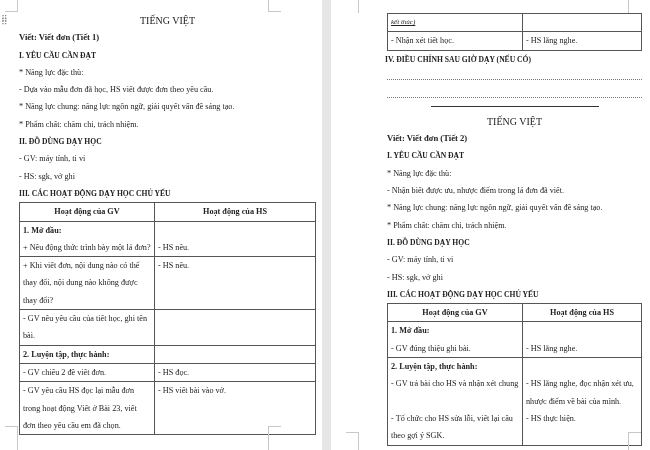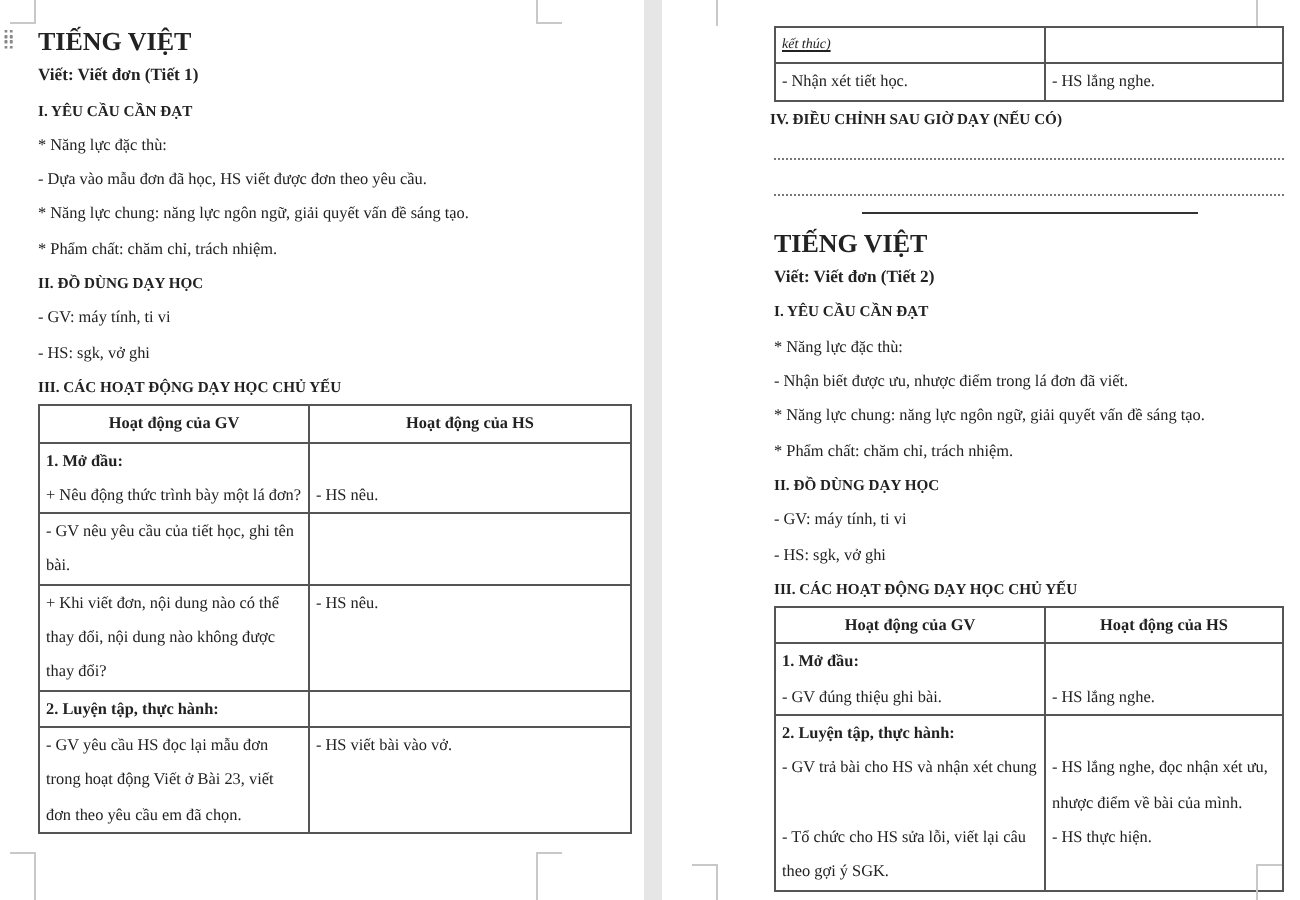--- a/index.html
+++ b/index.html
@@ -9,21 +9,21 @@
     font-family:"Liberation Serif", serif; color:#222;
   }
   .page { position:absolute; top:0; height:450px; background:#fff; overflow:hidden; }
   #page-left { left:0; width:322px; }
   #page-right { left:331px; width:319px; }
   .gutter { position:absolute; left:322px; top:0; width:9px; height:450px; background:#e6e6e6; }
   .corner { position:absolute; border-color:#c8c8c8; border-style:solid; width:12px; height:12px; }
   .drag-handle { position:absolute; left:1px; top:18px; width:8px; height:10px; color:#888; font-size:9px; line-height:3px; letter-spacing:-1px; }
   .content { position:absolute; left:19px; width:297px; font-size:8.2px; line-height:17.3px; }
   #page-right .content { left:56px; width:255px; }
-  .title { text-align:left; font-weight:bold; font-size:13px; }
+  .title { text-align:center; font-weight:normal; font-size:10px; }
   .subtitle { text-align:left; font-weight:bold; font-size:8.6px; }
   .heading { font-weight:bold; font-size:7.6px; }
   .line { white-space:nowrap; }
   table { border-collapse:collapse; width:100%; table-layout:fixed; }
   td, th { border:1px solid #555; vertical-align:top; padding:0 3px; font-size:8.2px; line-height:17.3px; font-weight:normal; text-align:left; }
   th { font-weight:bold; text-align:center; }
   td.b { font-weight:bold; }
   td.i { font-style:italic;text-decoration:underline; }
   .dots { border-bottom:1px dotted #777; height:11px; margin-bottom:6px; }
   .sep { width:168px; margin:8px auto 6px; border-top:1px solid #333; }
@@ -63,30 +63,34 @@
         <td style="padding:0 3px;">
           <div style="font-weight:bold">1. Mở đầu:</div>
           <div>+ Nêu động thức trình bày một lá đơn?</div>
         </td>
         <td>
           <div>&nbsp;</div>
           <div>- HS nêu.</div>
         </td>
       </tr>
       <tr>
+        <td>+ Khi viết đơn, nội dung nào có thể thay đổi, nội dung nào không được thay đổi?</td>
+        <td>- HS nêu.</td>
+      </tr>
+      <tr>
         <td>- GV nêu yêu cầu của tiết học, ghi tên bài.</td>
         <td></td>
       </tr>
       <tr>
-        <td>+ Khi viết đơn, nội dung nào có thể thay đổi, nội dung nào không được thay đổi?</td>
-        <td>- HS nêu.</td>
+        <td class="b">2. Luyện tập, thực hành:</td>
+        <td></td>
       </tr>
       <tr>
-        <td class="b">2. Luyện tập, thực hành:</td>
-        <td></td>
+        <td>- GV chiếu 2 đề viết đơn.</td>
+        <td>- HS đọc.</td>
       </tr>
       <tr>
         <td>- GV yêu cầu HS đọc lại mẫu đơn trong hoạt động Viết ở Bài 23, viết đơn theo yêu cầu em đã chọn.</td>
         <td>- HS viết bài vào vở.</td>
       </tr>
 
     </tbody>
       </table>
   </div>
   <div class="corner" style="left:5px;top:426px;border-width:1px 1px 0 0;height:24px;"></div>

